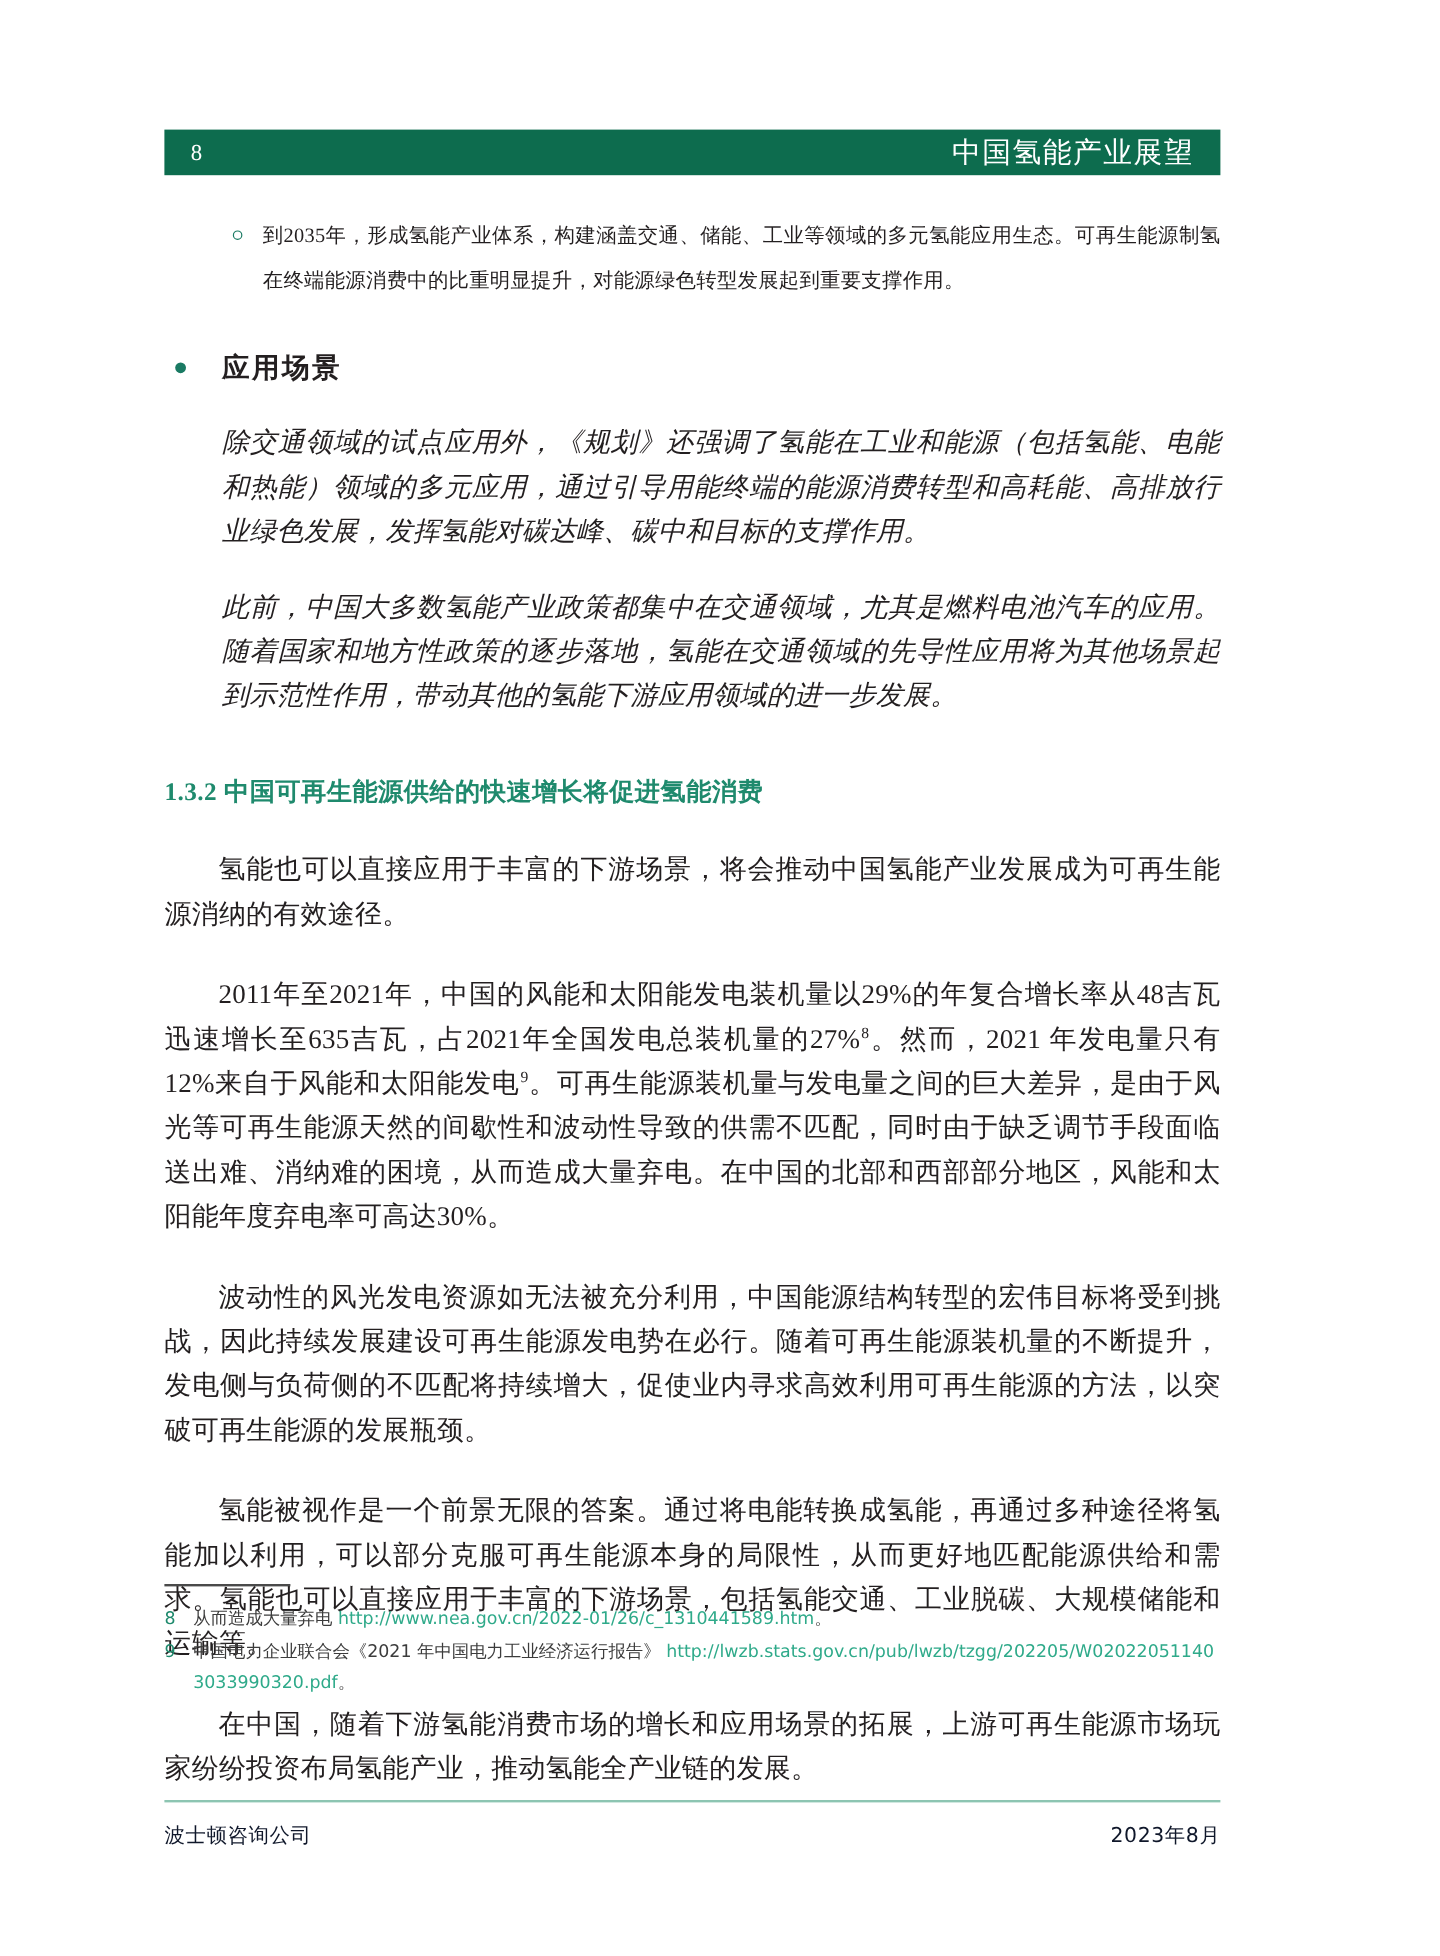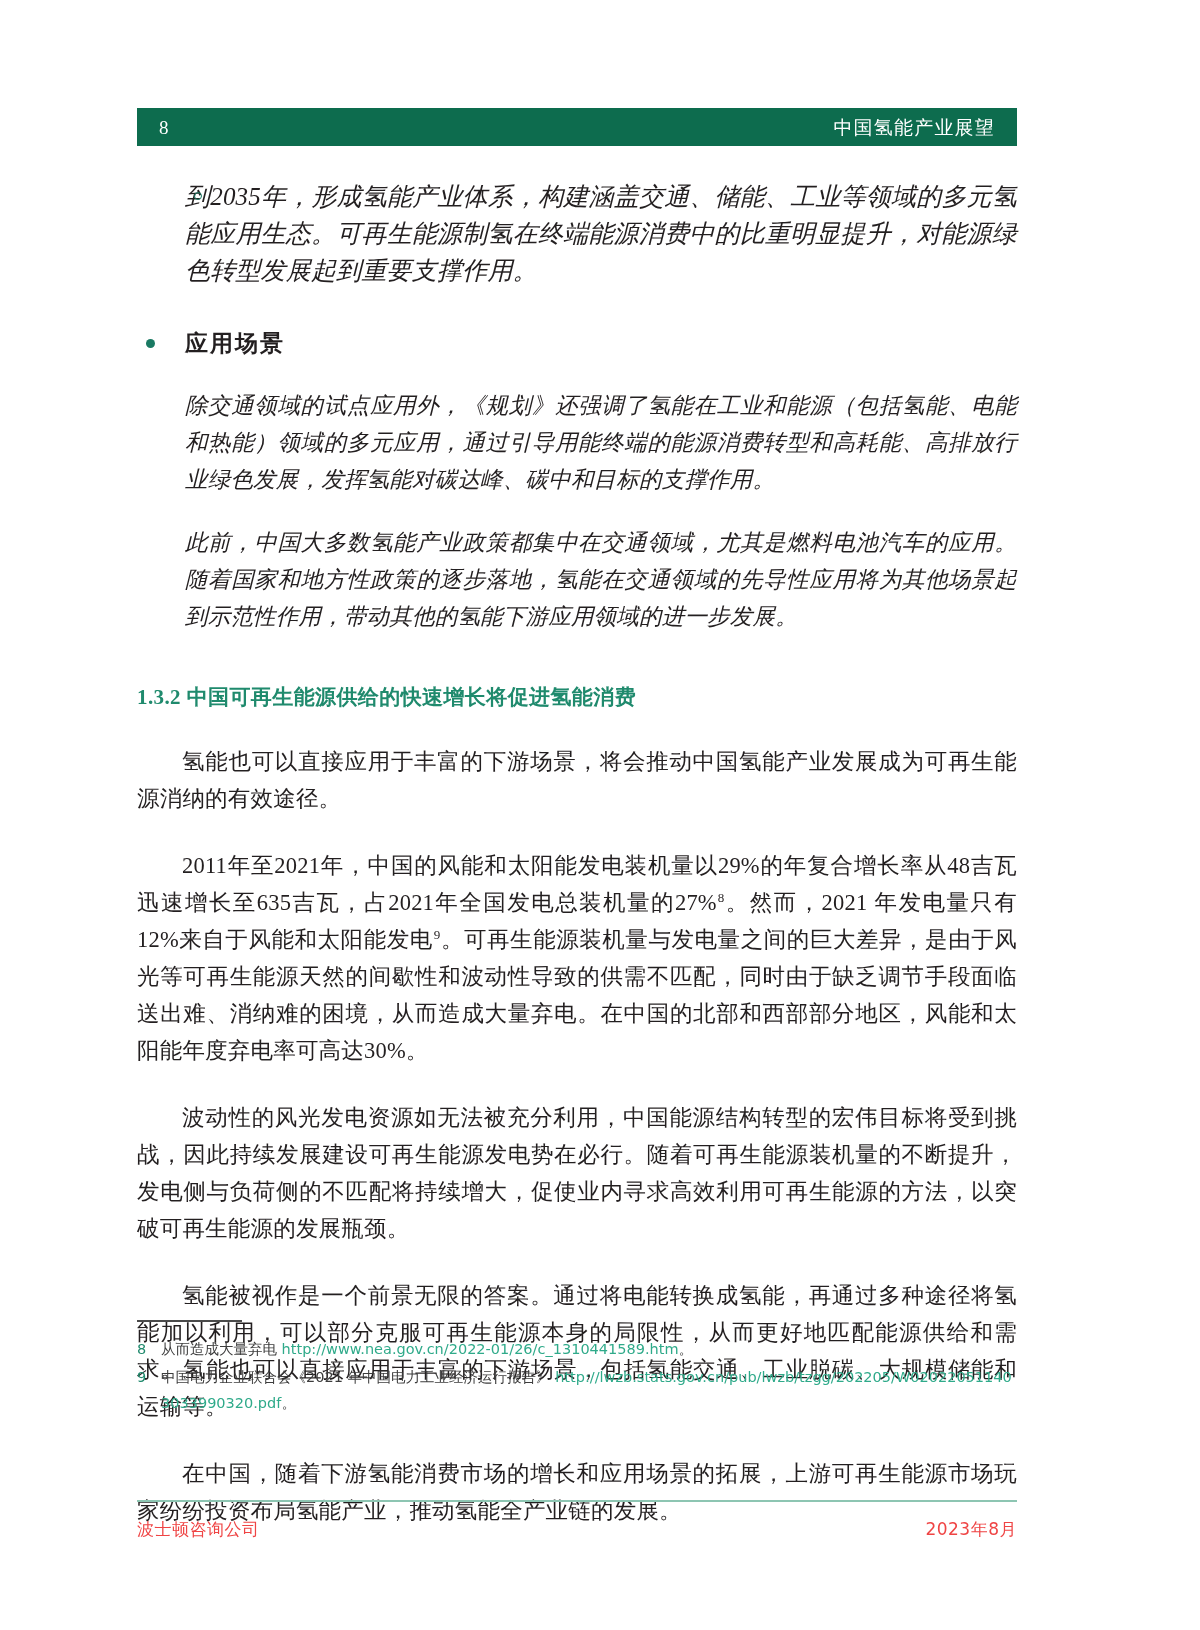--- a/index.html
+++ b/index.html
@@ -39,21 +39,21 @@
   }
   .header-page-number {
     color: #ffffff;
     font-size: 19px;
     font-family: "Liberation Serif", serif;
     letter-spacing: .5px;
     line-height: 1;
   }
   .header-title {
     color: #ffffff;
-    font-size: 19px;
+    font-size: 24px;
     font-family: "DejaVu Sans", sans-serif;
     letter-spacing: 1.2px;
     line-height: 1;
     font-weight: 500;
   }
 
   
   .content {
     position: absolute;
     left: 137px;
@@ -72,26 +72,26 @@
     position: absolute;
     left: 57px;
     top: 14px;
     width: 8px;
     height: 8px;
     border: 1.6px solid #1a7a63;
     border-radius: 50%;
     box-sizing: border-box;
   }
   .sub-bullet .sb-text {
-    font-size: 25px;
+    margin-left: 34px;
+    font-size: 17px;
     line-height: 37px;
     letter-spacing: .2px;
     text-align: justify;
     text-justify: inter-ideograph;
-    font-style: italic;
   }
 
   
   .bullet-heading {
     position: relative;
     margin-top: 38px;
     padding-left: 48px;
     display: flex;
     align-items: center;
   }
@@ -194,21 +194,21 @@
     height: 0;
     border-top: 2px solid #8dc5b2;
     margin-bottom: 16px;
   }
   .footer-row {
     display: flex;
     align-items: baseline;
     justify-content: space-between;
     font-family: "DejaVu Sans", sans-serif;
     font-size: 17px;
-    color: #ef4444;
+    color: #0f172a;
     letter-spacing: .5px;
     gap: 41px;
   }
 </style>
 </head>
 <body>
 
 <div class="page">
 
   <div class="header-bar">

